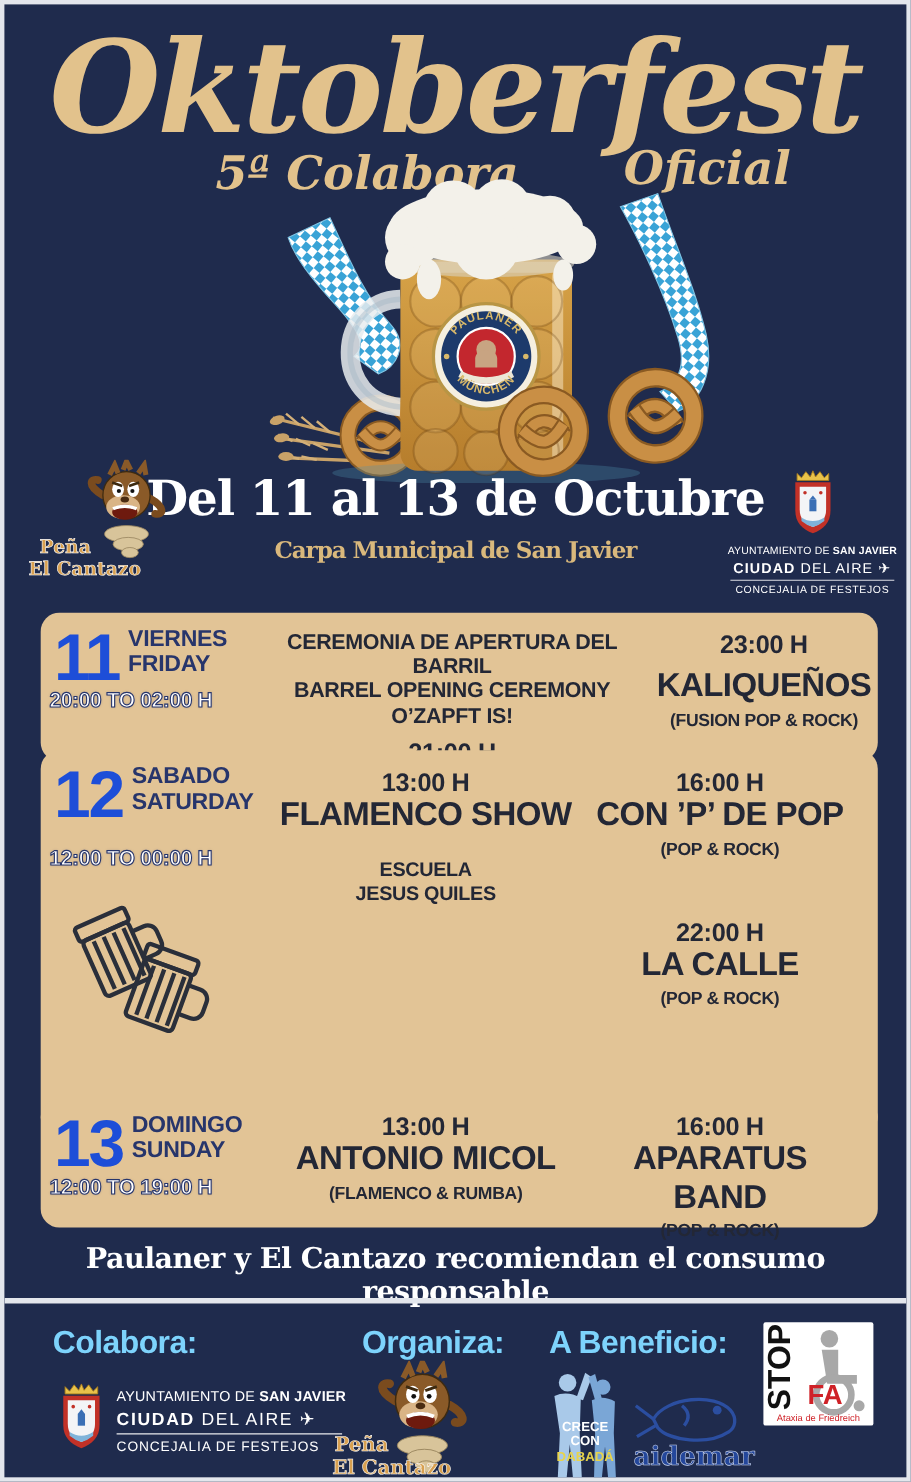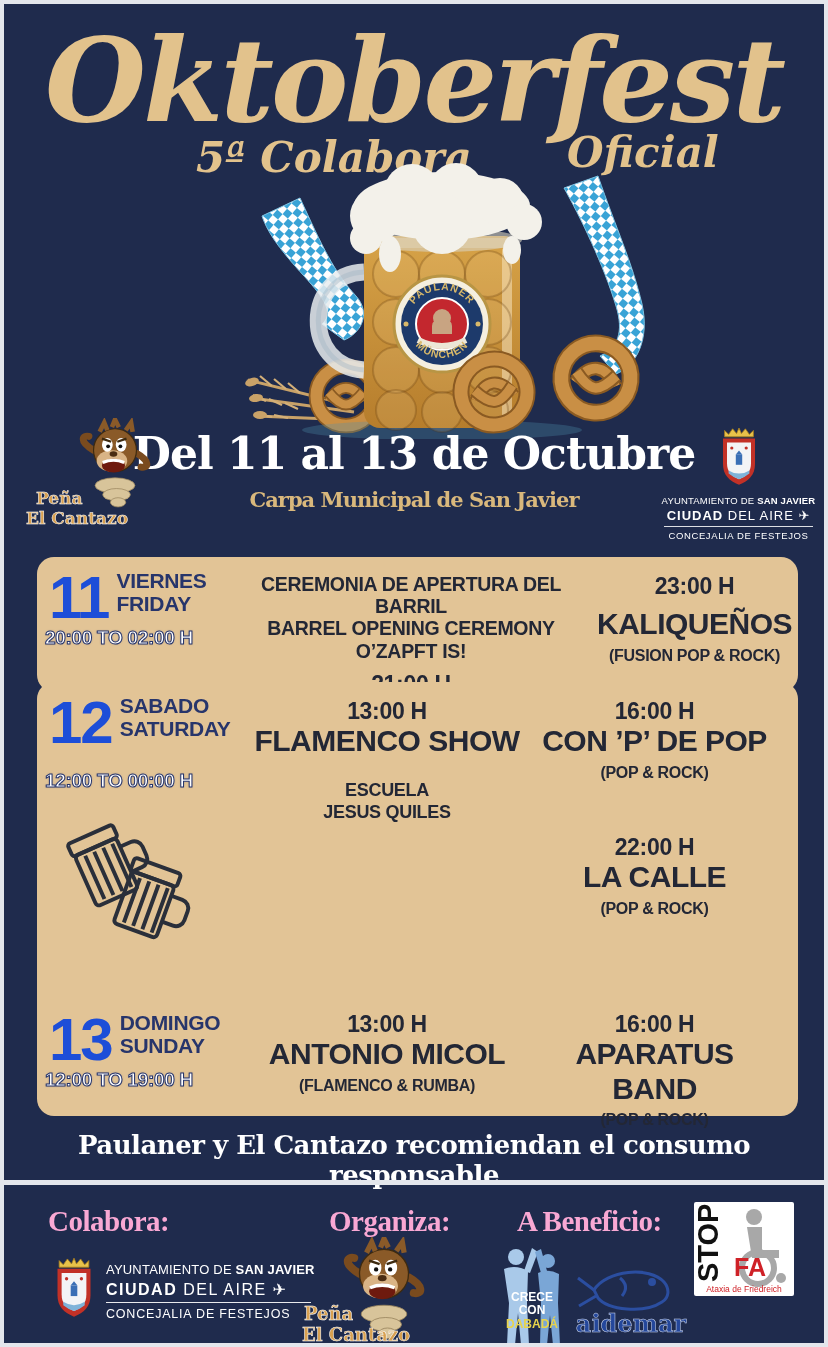--- a/index.html
+++ b/index.html
@@ -52,24 +52,24 @@
   .ev-name{font-size:30px;font-weight:700;line-height:1.15;letter-spacing:-0.5px;}
   .ev-genre{font-size:16px;font-weight:700;line-height:1.3;margin-top:4px;}
   .ev-line{font-size:19.5px;font-weight:700;line-height:1.14;}
   .ev-sub{font-size:18px;font-weight:700;line-height:1.25;margin-top:20px;}
   .ev-sub2{font-size:18px;font-weight:700;line-height:1.25;}
   .mug-toast{position:absolute;left:28px;top:140px;}
   
   .responsible{left:0;right:0;top:1126px;text-align:center;
     font-family:"DejaVu Serif",serif;font-weight:700;font-size:26px;color:#ffffff;letter-spacing:-0.5px;}
   .divider{left:0;top:1176px;width:100%;height:5px;background:#e3e6ec;}
-  .foot-label{font-family:Liberation Serif, serif;font-weight:700;font-size:29px;color:#f9a8d4;letter-spacing:-0.5px;}
+  .foot-label{font-family:Liberation Sans, sans-serif;font-weight:700;font-size:29px;color:#7dd3fc;letter-spacing:-0.5px;}
   .lab-colabora{left:44px;top:1201px;}
   .lab-organiza{left:325px;top:1201px;}
-  .lab-beneficio{left:513px;top:1201px;}
+  .lab-beneficio{left:495px;top:1201px;}
   .ayto-footer-text{left:102px;top:1258px;width:230px;color:#fff;}
   .ayto-f1{font-size:13px;letter-spacing:.2px;}
   .ayto-f2{font-size:16px;letter-spacing:1.5px;border-bottom:1.5px solid rgba(255,255,255,.9);
     padding-bottom:3px;margin:3px 0 4px 0;width:205px;}
   .ayto-f3{font-size:12.5px;letter-spacing:.8px;}
   .pena-footer-text{left:298px;top:1300px;
     font-family:"DejaVu Serif",serif;font-weight:700;font-size:18px;line-height:1.15;
     color:#d8a050;-webkit-text-stroke:0.5px #ffffff;}
   .stopfa-box{left:690px;top:1198px;width:100px;height:94px;background:#ffffff;border-radius:2px;}
 </style>

